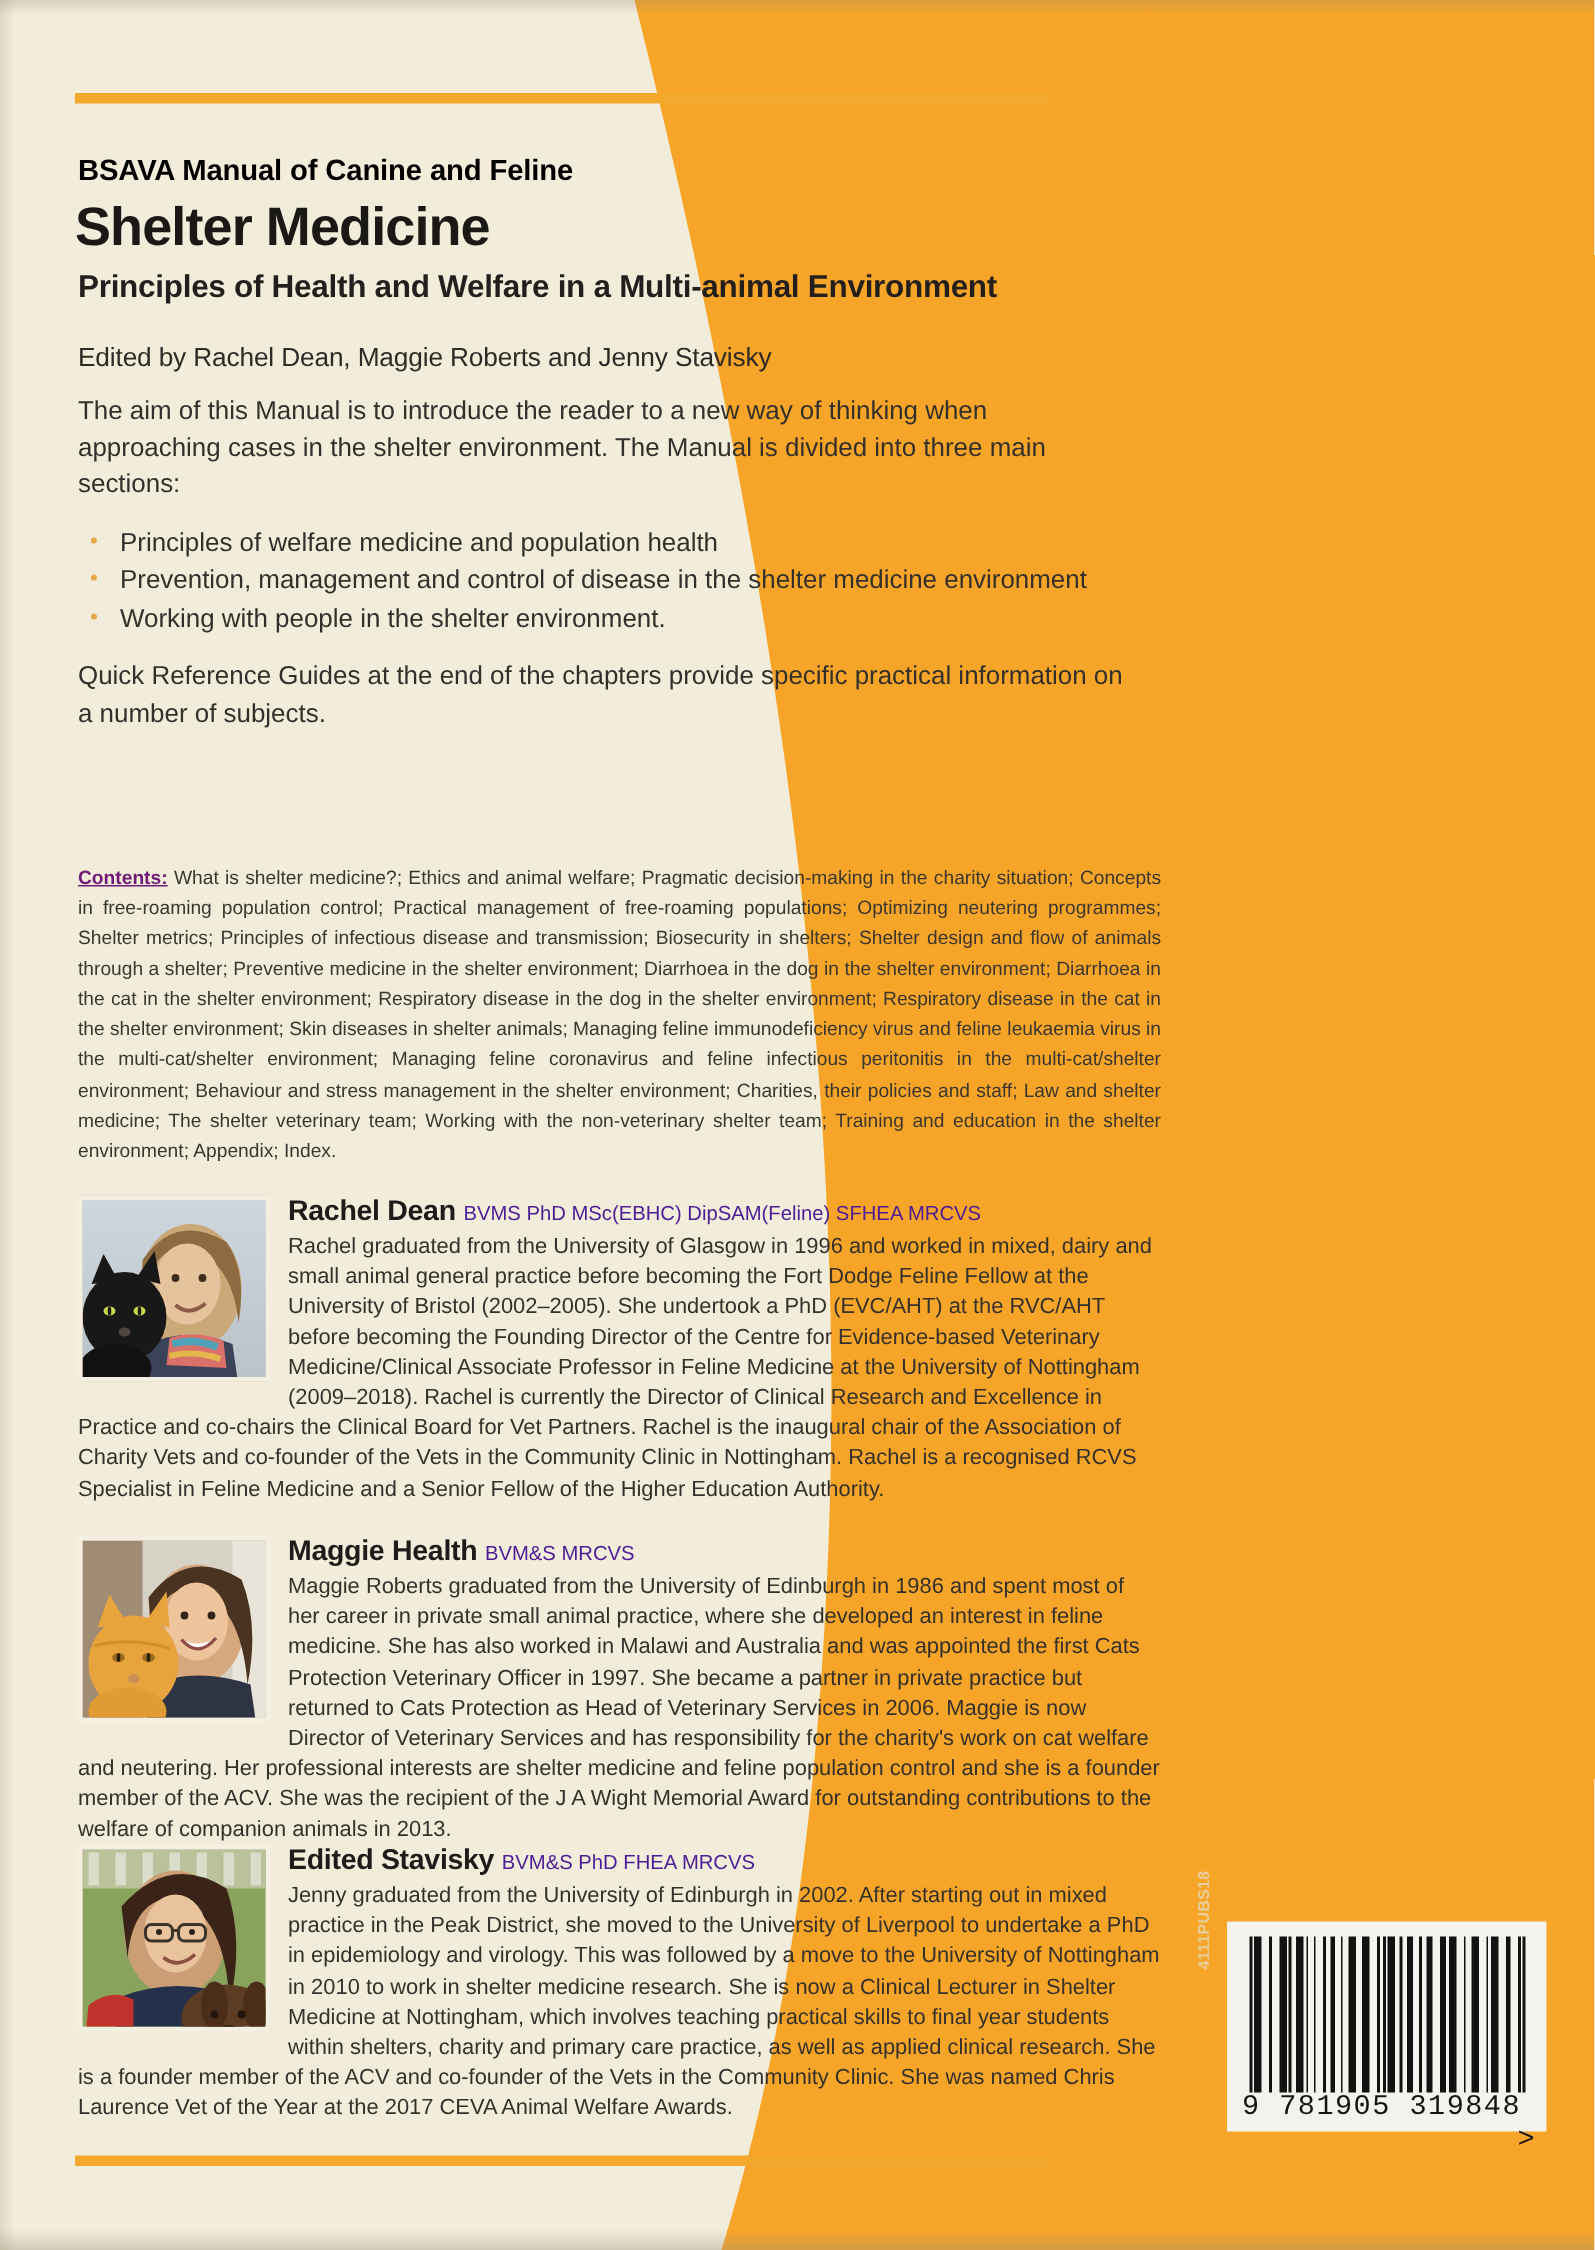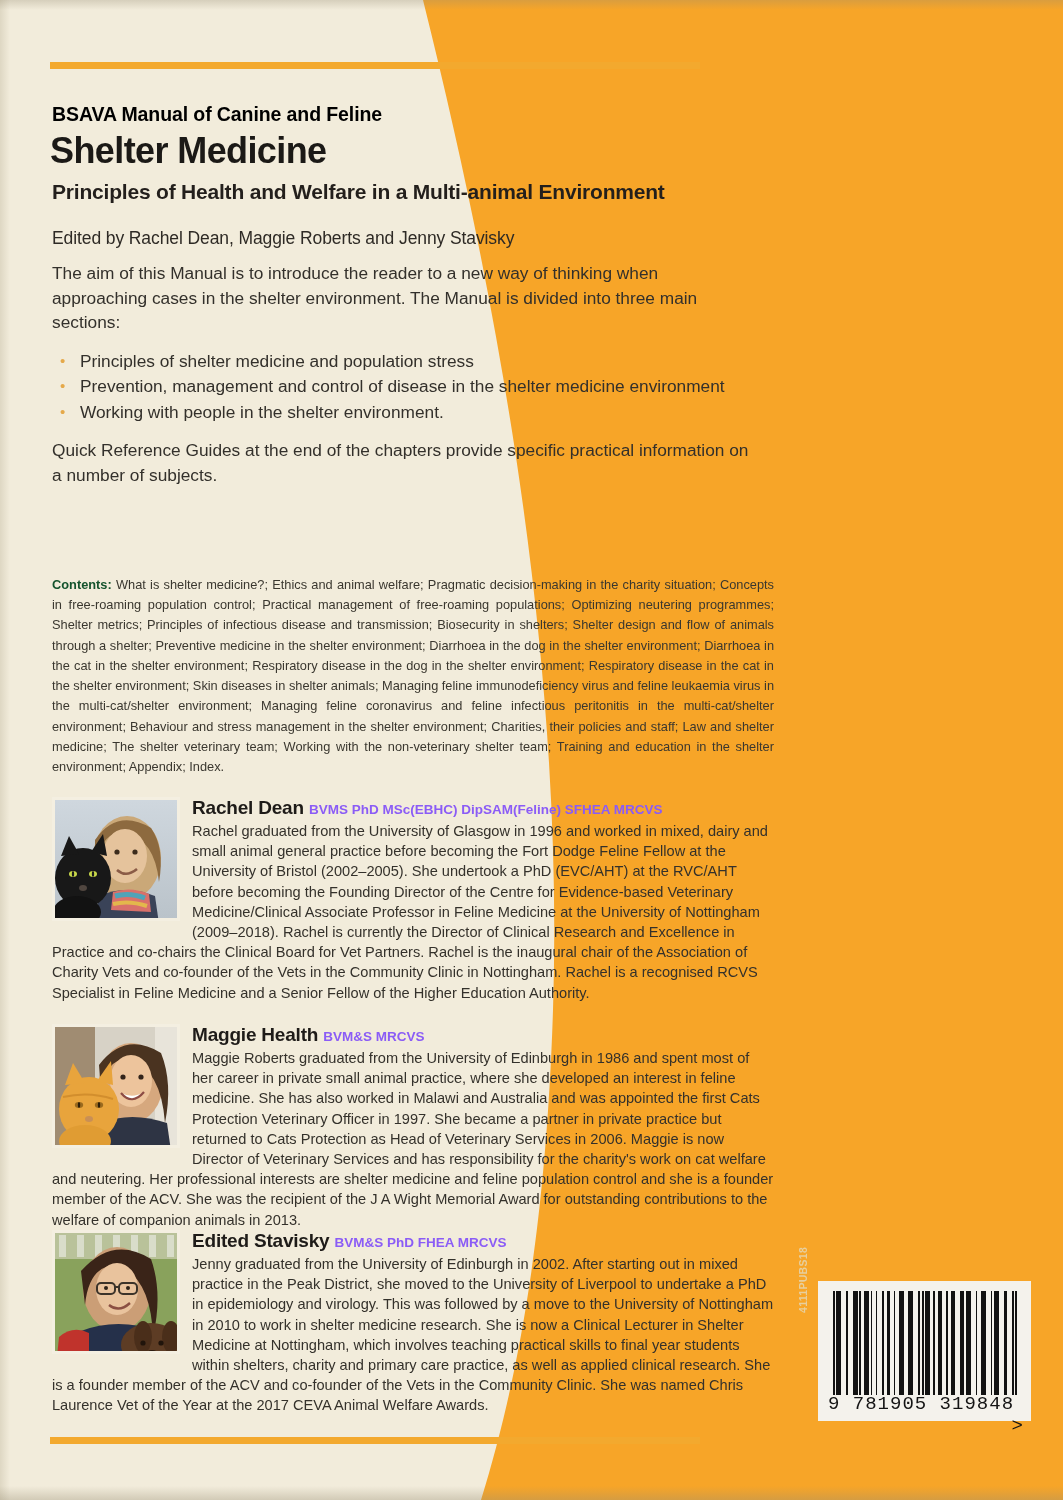--- a/index.html
+++ b/index.html
@@ -97,40 +97,40 @@
   .blurb ul li .bullet{
     position:absolute;left:8px;top:1px;
     color:#e5a94a;font-size:15px;
   }
 
   .contents{
     position:absolute;left:52px;top:575px;width:722px;
     font-size:12.8px;color:#3a372f;line-height:1.58;
     text-align:justify;
   }
-  .contents b{color:#14532d;}
+  .contents b{color:#701a75;text-decoration:underline;}
 
   
   .author{position:absolute;}
   .photo{
     position:absolute;left:0;top:0;
     width:128px;height:124px;
     border:3px solid #f4efe1;
     box-sizing:border-box;
     background:#cdbfa8;
     overflow:hidden;
   }
   .photo .ph-inner{position:absolute;inset:0;overflow:hidden;}
   .au-name{
     position:absolute;left:140px;top:0;
     font-size:19px;font-weight:bold;color:#1e1b18;
     white-space:nowrap;letter-spacing:-.2px;
   }
   .au-quals{
-    font-size:13.5px;font-weight:bold;color:#8b5cf6;
+    font-size:13.5px;font-weight:normal;color:#4c1d95;
     letter-spacing:0;
   }
   .au-bio{
     position:absolute;left:0;top:0;width:722px;
     font-size:14.6px;color:#34312b;line-height:1.385;
     text-align:left;
   }
   .au-bio::before{
     content:"";float:left;width:140px;height:0;
   }
@@ -191,21 +191,21 @@
     <div class="series-line">BSAVA Manual of Canine and Feline</div>
     <div class="main-title">Shelter Medicine</div>
     <div class="subtitle">Principles of Health and Welfare in a Multi-animal Environment</div>
     <div class="editors">Edited by Rachel Dean, Maggie Roberts and Jenny Stavisky</div>
 
     <div class="blurb">
       <p>The aim of this Manual is to introduce the reader to a new way of thinking when approaching cases in the shelter environment. The Manual is divided into three main sections:</p>
       <ul>
         <li>
           <span class="bullet">•</span>
-          <span>Principles of shelter medicine and population stress</span>
+          <span>Principles of welfare medicine and population health</span>
         </li>
         <li>
           <span class="bullet">•</span>
           <span>Prevention, management and control of disease in the shelter medicine environment</span>
         </li>
         <li>
           <span class="bullet">•</span>
           <span>Working with people in the shelter environment.</span>
         </li>
       </ul>

